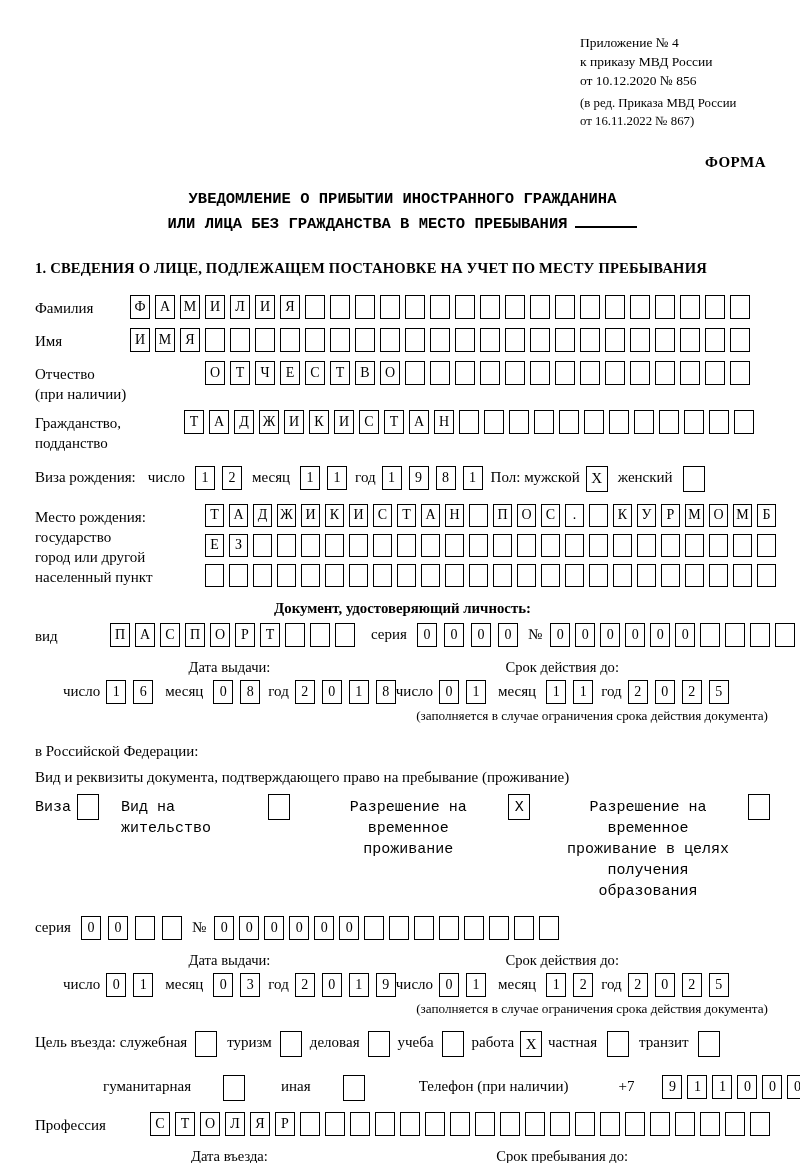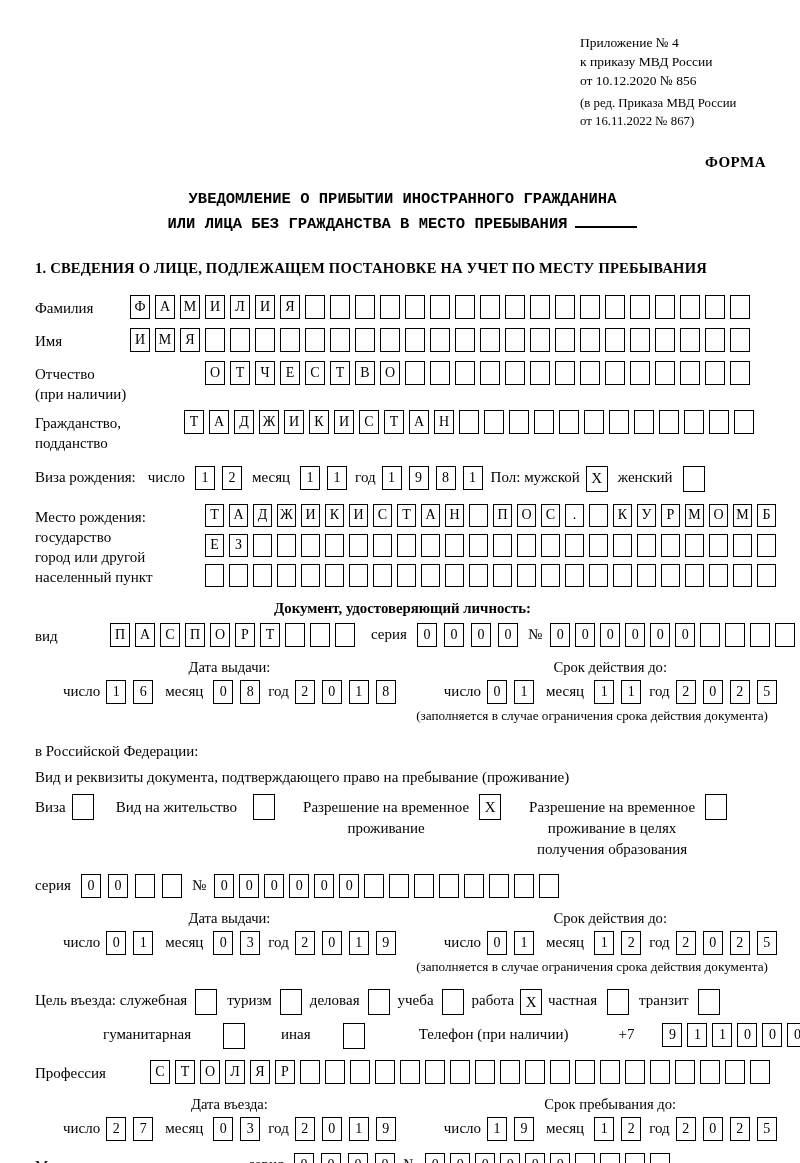--- a/index.html
+++ b/index.html
@@ -25,27 +25,27 @@
         display:flex;align-items:center;justify-content:center;font-size:14px;}
   .sm .cell{width:19px;height:23px;}
   .checkbox{flex:none;width:22px;height:26px;border:1.8px solid #000;box-sizing:border-box;
         display:inline-flex;align-items:center;justify-content:center;font-size:15px;}
   .inlbl{flex:none;padding-top:3px;}
   .ml6{margin-left:6px;} .ml8{margin-left:8px;} .ml10{margin-left:10px;}
   .ml12{margin-left:12px;} .ml16{margin-left:16px;} .ml22{margin-left:22px;} .ml28{margin-left:28px;}
   .gap7{gap:7px;}
   .stack{display:flex;flex-direction:column;gap:7px;}
   .center-bold{text-align:center;font-weight:bold;margin-top:12px;font-size:14.8px;}
-  .daterow{display:flex;margin-top:12px;align-items:flex-start;gap:48px;}
+  .daterow{display:flex;margin-top:12px;align-items:flex-start;}
   .dategroup{display:flex;flex-direction:column;align-items:center;}
   .dhead{font-size:14.6px;margin-bottom:4px;}
   .dcells{display:flex;align-items:flex-start;}
   .note-right{text-align:right;font-size:13.2px;margin-top:4px;padding-right:2px;}
   .plaintext{margin-top:14px;line-height:1.75;}
-  .opt{display:flex;align-items:flex-start;}
+  .opt{display:flex;align-items:flex-start;font-family:Liberation Mono, monospace;}
   .optlabel{padding-top:3px;line-height:1.4;}
   .optlabel.center{text-align:center;white-space:pre-line;}
 </style>
 </head>
 <body>
 
 <div class="page">
 
   <div class="annex pre">Приложение № 4
 к приказу МВД России
@@ -494,21 +494,21 @@
     <div class="inlbl ml8">учеба</div>
     <span class="checkbox ml8"></span>
     <div class="inlbl ml8">работа</div>
     <span class="checkbox ml6">X</span>
     <div class="inlbl ml6">частная</div>
     <span class="checkbox ml10"></span>
     <div class="inlbl ml10">транзит</div>
     <span class="checkbox ml10"></span>
   </div>
 
-  <div class="frow" style="margin-top:8px;margin-left:68px;gap:20px;">
+  <div class="frow" style="margin-top:18px;margin-left:68px;gap:20px;">
     <div class="inlbl">гуманитарная</div>
     <span class="checkbox ml12"></span>
     <div class="inlbl ml16">иная</div>
     <span class="checkbox ml12"></span>
     <div class="inlbl" style="margin-left:34px;">Телефон (при наличии)</div>
     <div class="inlbl" style="margin-left:30px;">+7</div>
     <div class="cells ml8">
         <span class="cell">9</span>
         <span class="cell">1</span>
         <span class="cell">1</span>

